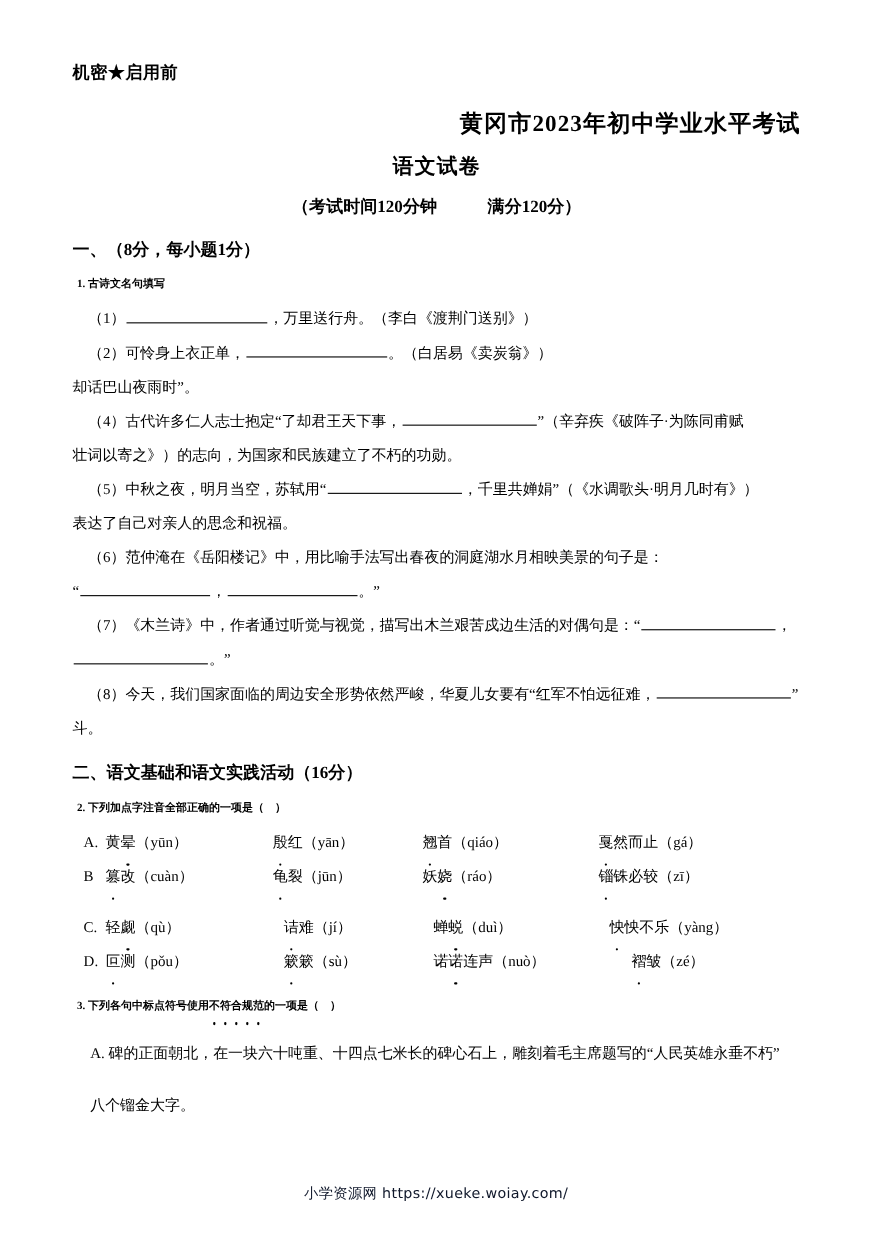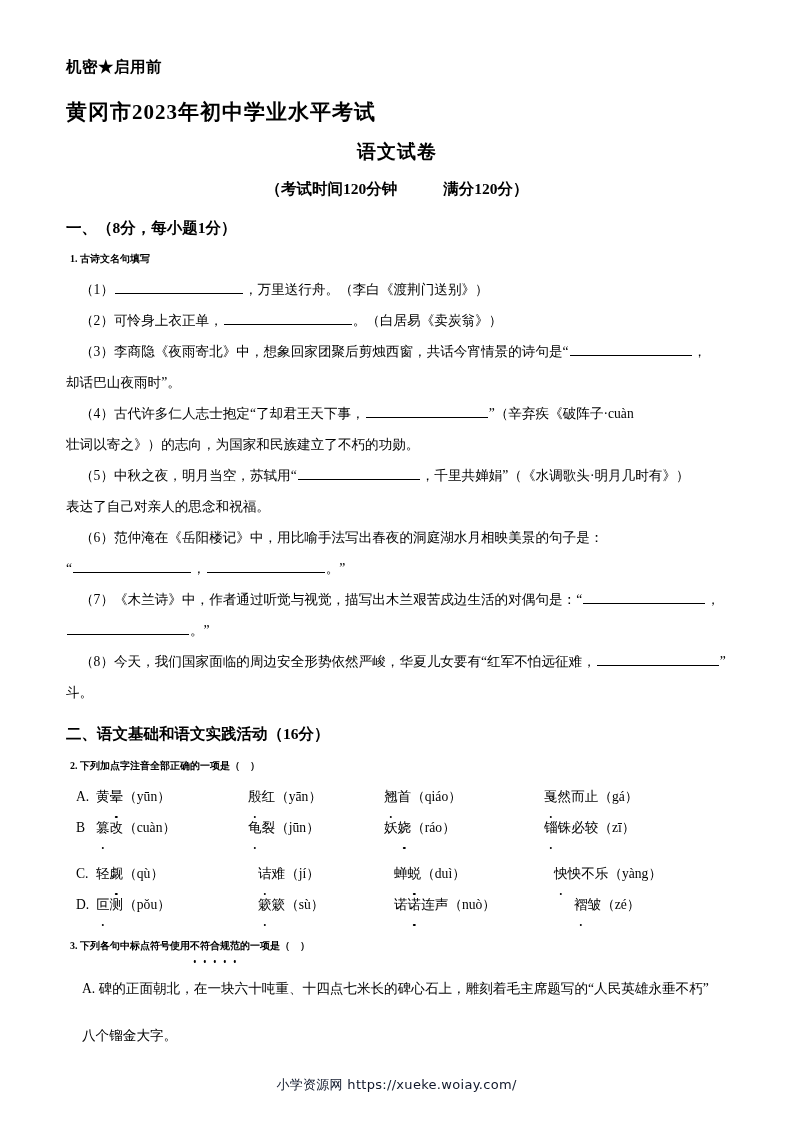--- a/index.html
+++ b/index.html
@@ -31,21 +31,21 @@
 
   
   .secret-line {
     font-size: 15.5px;
     font-weight: bold;
     letter-spacing: 0.5px;
     margin: 0 0 22px 0;
     line-height: 1.2;
   }
   .doc-title {
-    text-align: left;
+    text-align: right;
     font-size: 21px;
     font-weight: bold;
     letter-spacing: 1px;
     margin: 13px 0 14px 0;
     line-height: 1.3;
   }
   .doc-subtitle {
     text-align: center;
     font-size: 19px;
     font-weight: bold;
@@ -181,24 +181,23 @@
     </div>
 
     <div class="section-heading">一、（8分，每小题1分）</div>
 
     <p class="q-line">1. 古诗文名句填写</p>
 
     <p class="q-item"><span>（1）</span><span class="blank w1"></span><span>，万里送行舟。（李白《渡荆门送别》）</span></p>
 
     <p class="q-item"><span>（2）</span><span>可怜身上衣正单，</span><span class="blank w1"></span><span>。（白居易《卖炭翁》）</span></p>
 
-    <p class="q-item"><span>（3）</span><span>李商隐《夜雨寄北》中，想象回家团聚后剪烛西窗，共话今宵情景的诗句是“</span><span class="blank w2"></span><span>，</span></p>
     <p class="q-item noindent">却话巴山夜雨时”。</p>
 
-    <p class="q-item"><span>（4）</span><span>古代许多仁人志士抱定“了却君王天下事，</span><span class="blank w2"></span><span>”（辛弃疾《破阵子·cuàn</span></p>
+    <p class="q-item"><span>（4）</span><span>古代许多仁人志士抱定“了却君王天下事，</span><span class="blank w2"></span><span>”（辛弃疾《破阵子·为陈同甫赋</span></p>
     <p class="q-item noindent">壮词以寄之》）的志向，为国家和民族建立了不朽的功勋。</p>
 
     <p class="q-item"><span>（5）</span><span>中秋之夜，明月当空，苏轼用“</span><span class="blank w2"></span><span>，千里共婵娟”（《水调歌头·明月几时有》）</span></p>
     <p class="q-item noindent">表达了自己对亲人的思念和祝福。</p>
 
     <p class="q-item"><span>（6）</span><span>范仲淹在《岳阳楼记》中，用比喻手法写出春夜的洞庭湖水月相映美景的句子是：</span></p>
     <p class="q-item noindent"><span>“</span><span class="blank w3"></span><span>，</span><span class="blank w3"></span><span>。”</span></p>
 
     <p class="q-item"><span>（7）</span><span>《木兰诗》中，作者通过听觉与视觉，描写出木兰艰苦戍边生活的对偶句是：“</span><span class="blank w2"></span><span>，</span></p>
     <p class="q-item noindent"><span class="blank w2"></span><span>。”</span></p>

